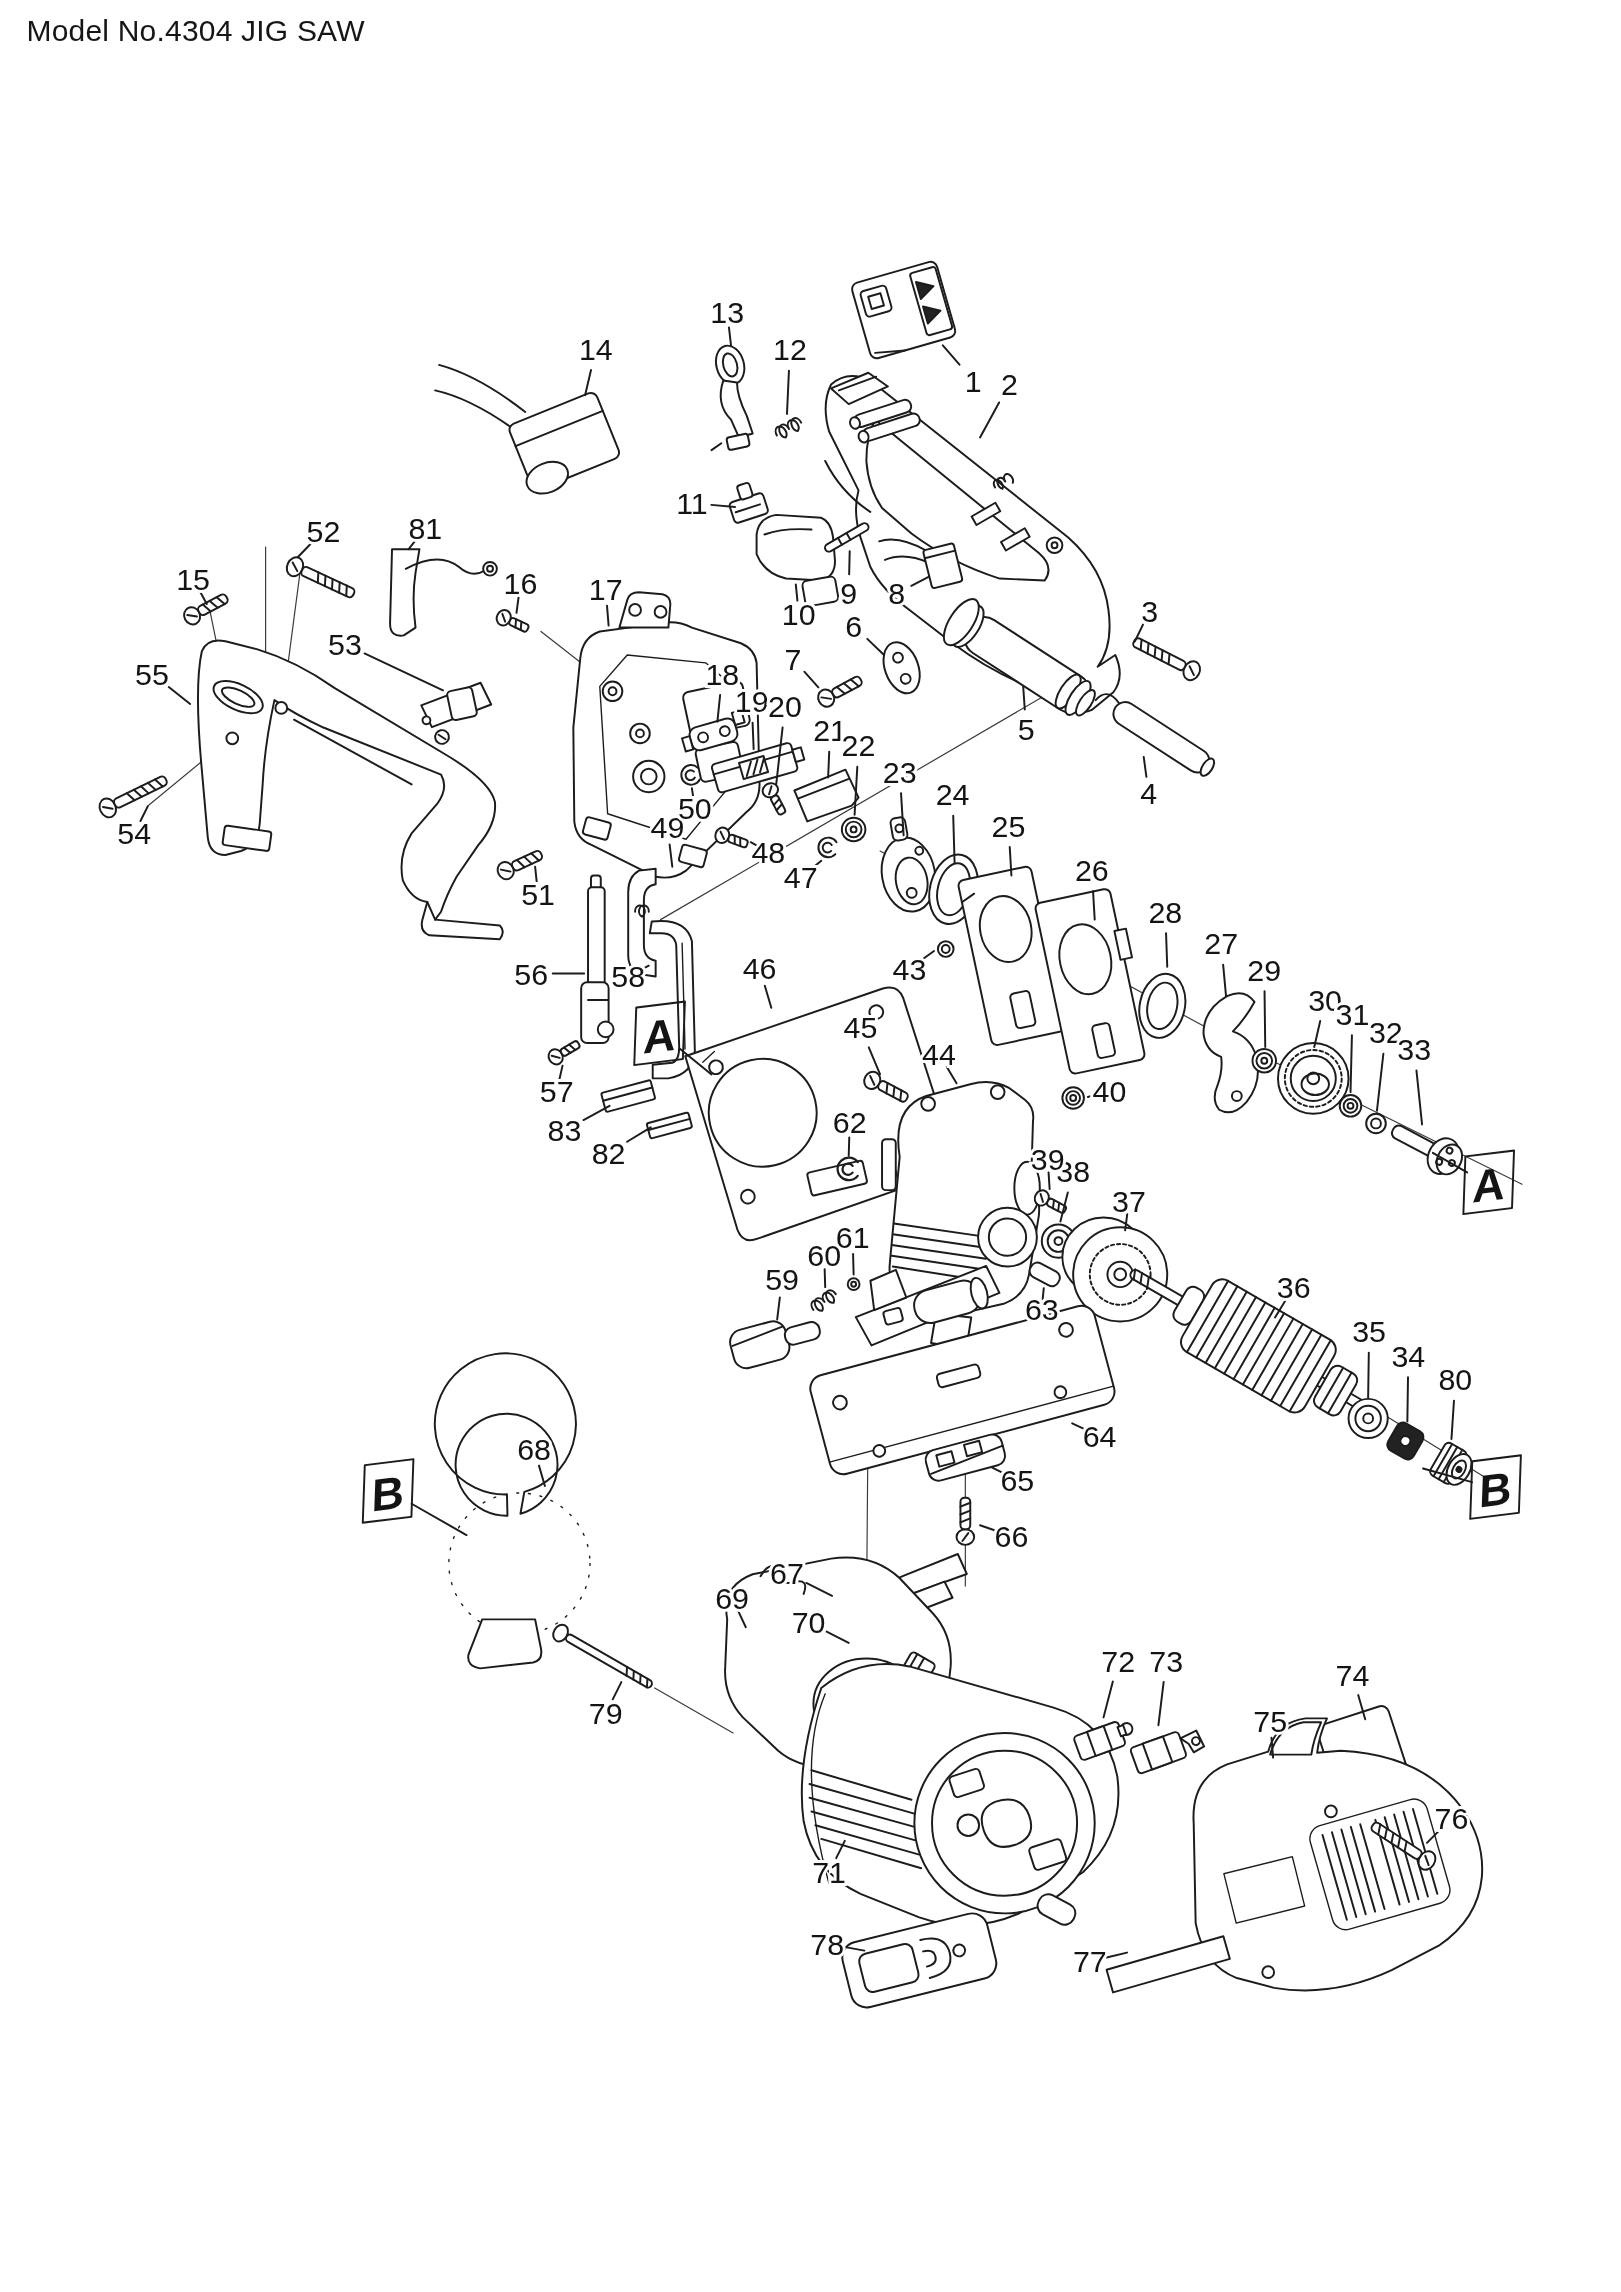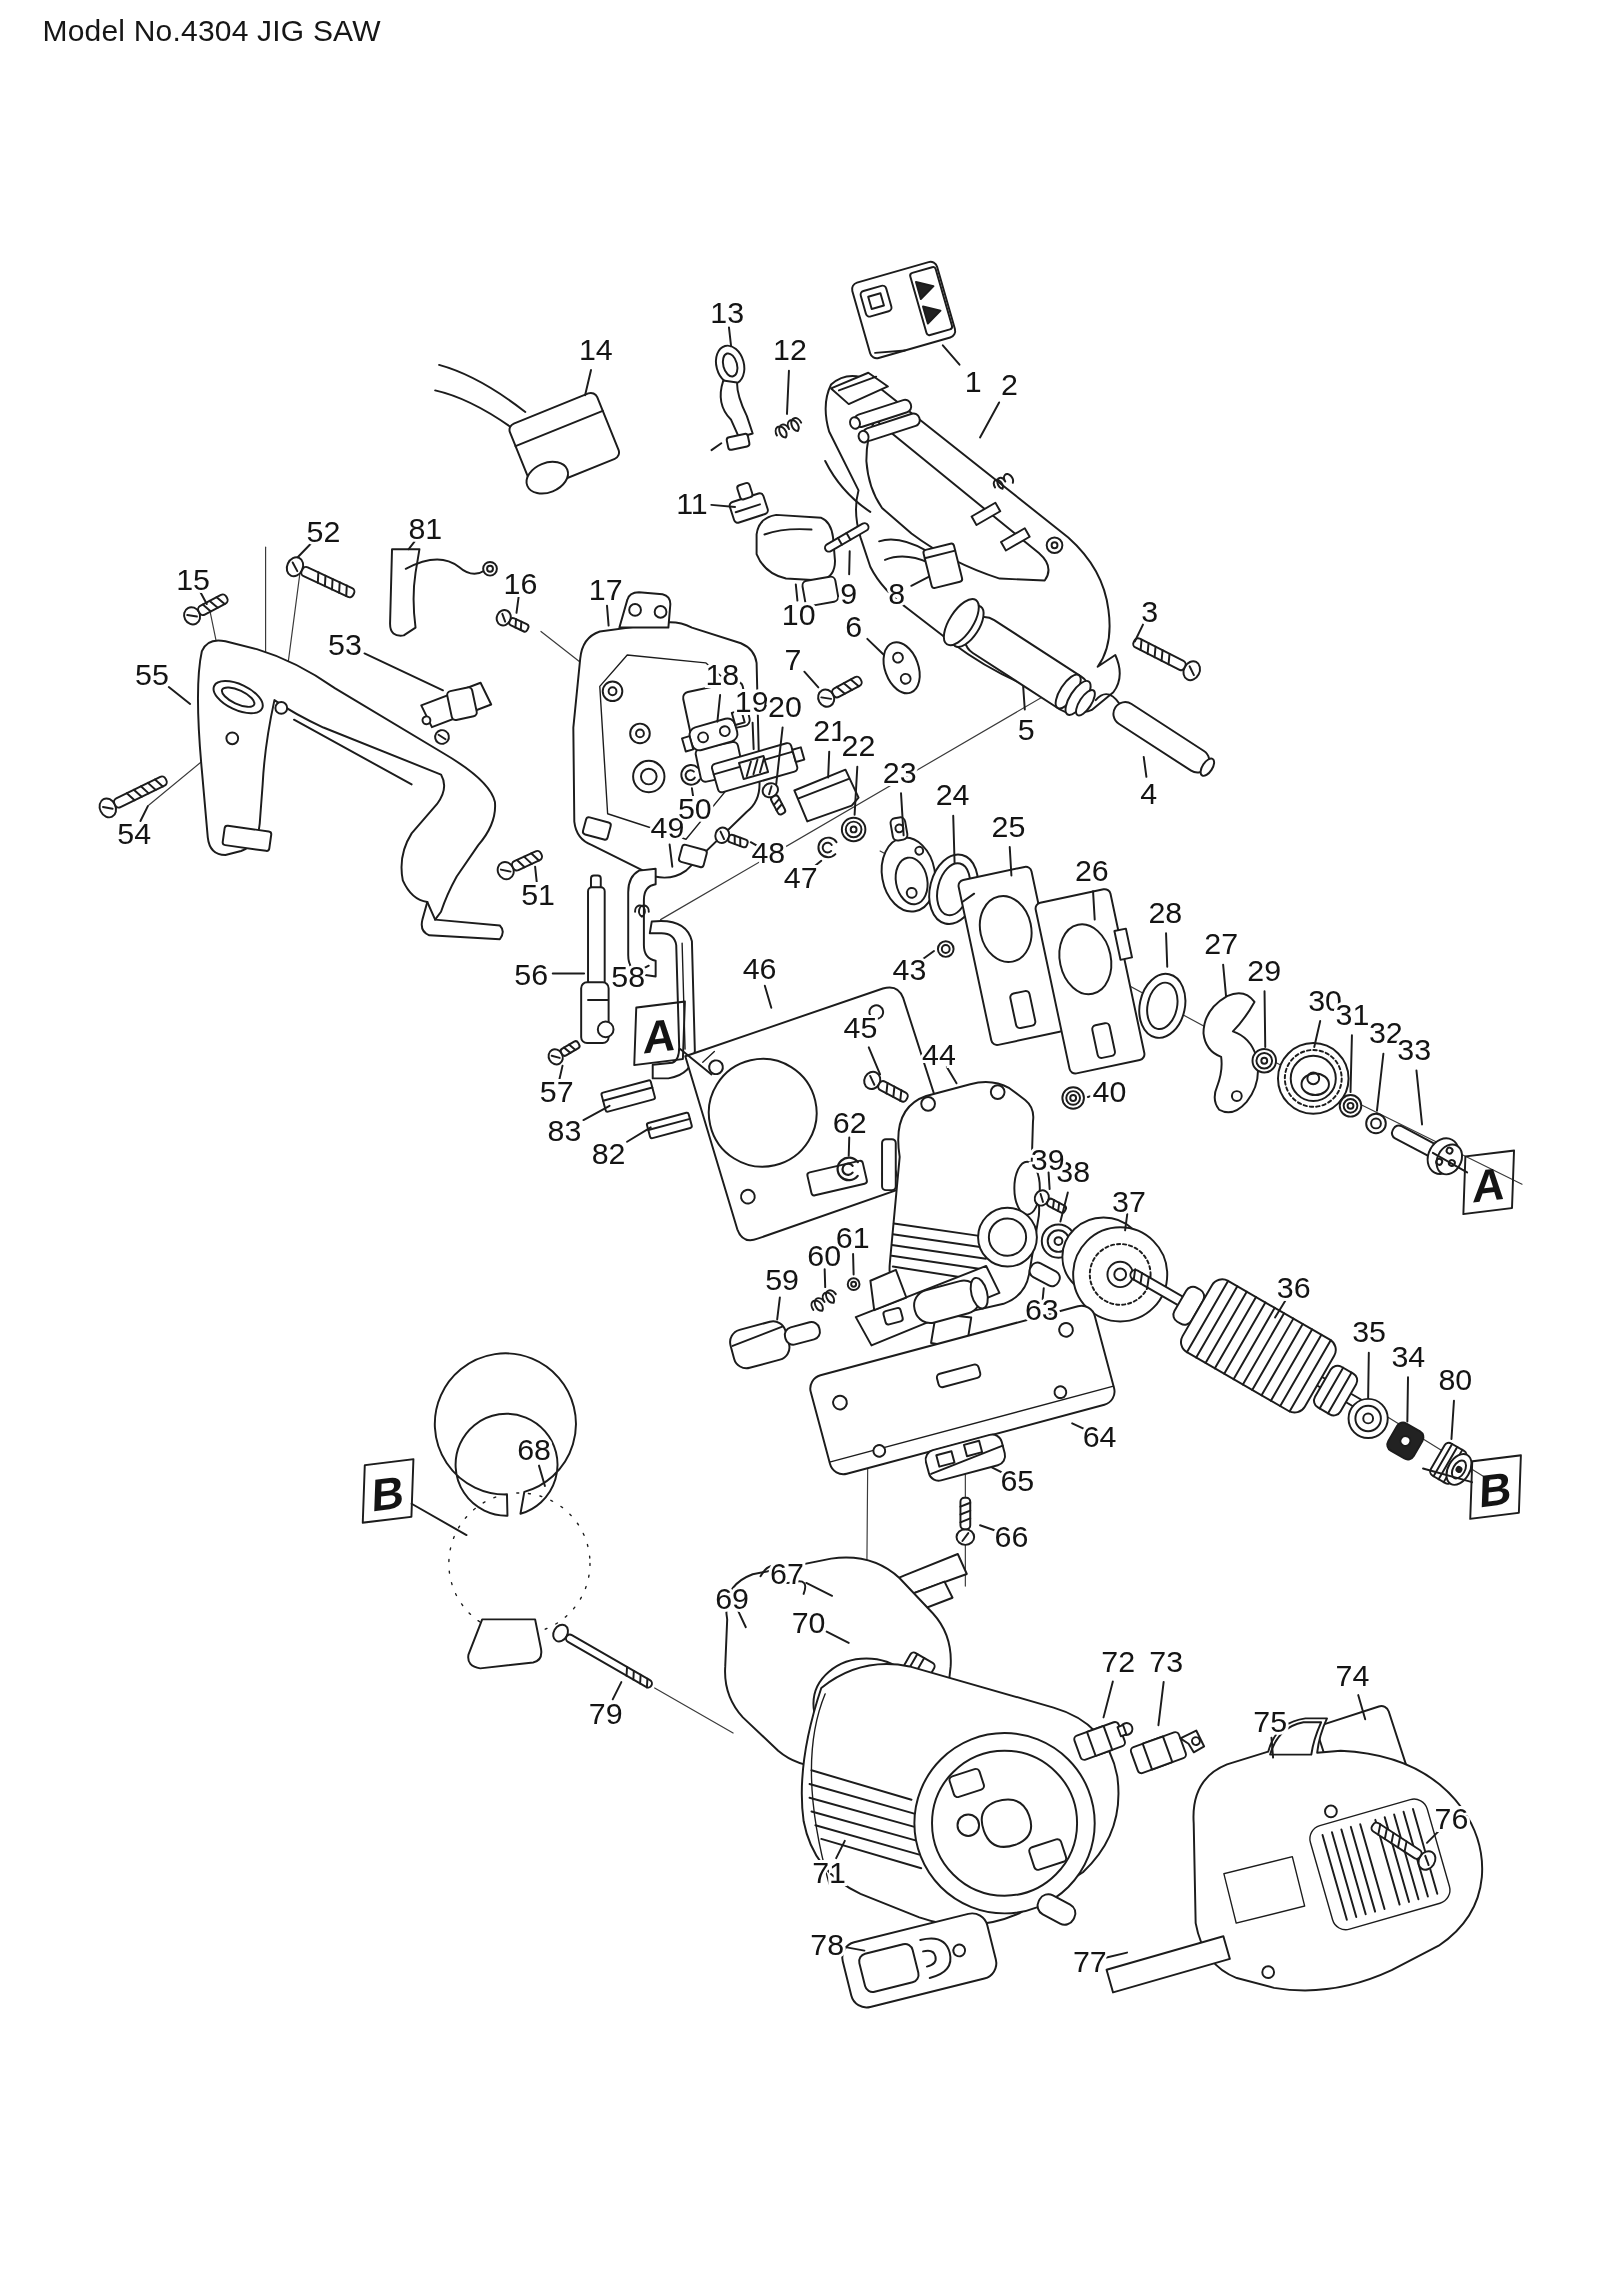--- a/index.html
+++ b/index.html
@@ -1,17 +1,17 @@
 <!DOCTYPE html>
 <html><head>
 <meta charset="utf-8">
 <style>
   html,body{margin:0;padding:0;background:#fff;}
   body{width:1621px;height:2293px;position:relative;font-family:"Liberation Sans",sans-serif;}
-  #page-title{position:absolute;left:26.5px;top:13.7px;font-size:30px;color:#161616;letter-spacing:0.2px;margin-left:16px;}
+  #page-title{position:absolute;left:26.5px;top:13.7px;font-size:30px;color:#161616;letter-spacing:0.2px;}
   #diagram{position:absolute;left:0;top:0;}
   #diagram path,#diagram rect,#diagram circle,#diagram ellipse,#diagram line,#diagram polyline,#diagram polygon{
     stroke:#1c1c1c;stroke-width:2;fill:none;stroke-linejoin:round;stroke-linecap:round;}
   #diagram .w{fill:#ffffff;}
   #diagram .d{fill:#222222;}
   #diagram .hair{stroke-width:1.2;stroke:#3a3a3a;}
   #diagram .thin{stroke-width:1.4;}
   #diagram text{stroke:none;fill:#141414;}
   #diagram text.lbl{paint-order:stroke;stroke:#ffffff;stroke-width:6px;font-weight:500;}
 </style>

